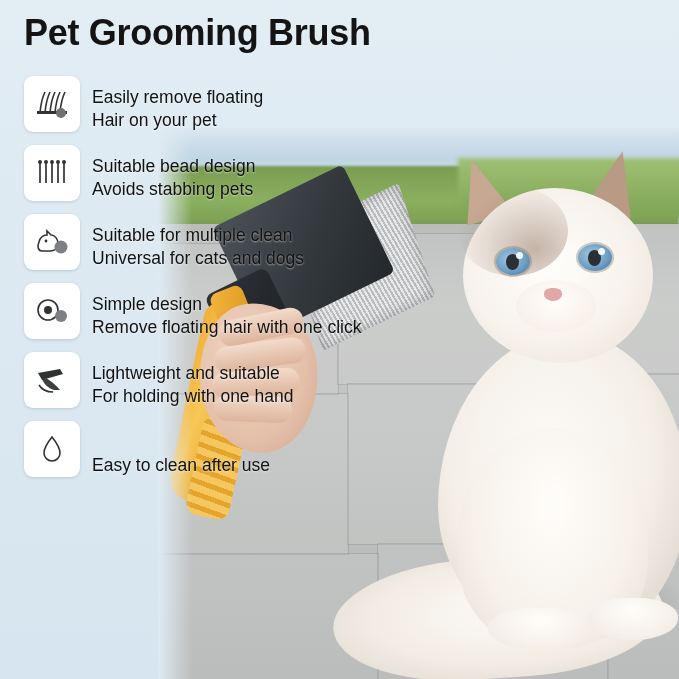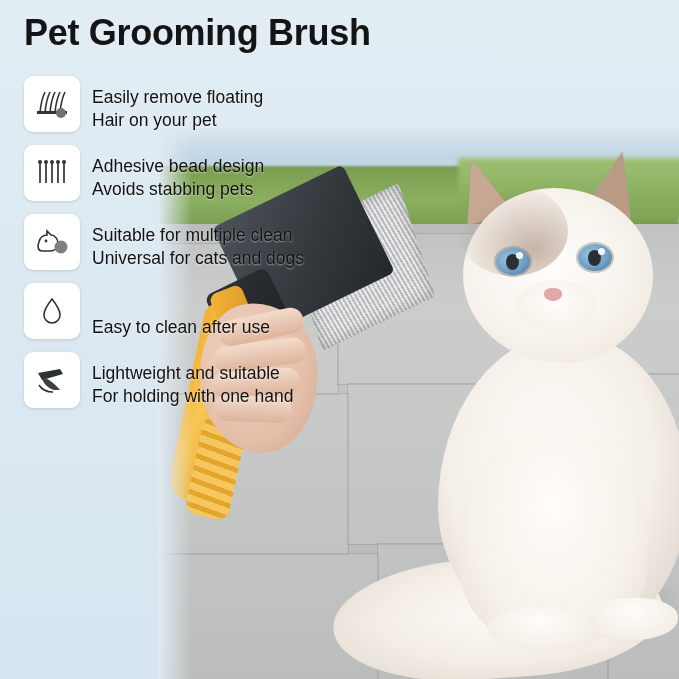--- a/index.html
+++ b/index.html
@@ -307,52 +307,63 @@
           </g>
           <g fill="#333">
             <circle cx="5" cy="4" r="2"></circle>
               <circle cx="11" cy="4" r="2"></circle>
             <circle cx="17" cy="4" r="2"></circle>
               <circle cx="23" cy="4" r="2"></circle>
             <circle cx="29" cy="4" r="2"></circle>
           </g>
         </svg>
       </div>
-      <div class="feature-text">Adhesive bead design
+      <div class="feature-text">Suitable bead design
 Avoids stabbing pets</div>
     </div>
 
     <div class="feature">
       <div class="icon-box">
         <svg width="36" height="30" viewBox="0 0 36 30">
           <path d="M8 24 C4 24 3 19 5 15 C6 11 9 8 13 8 L13 4 L17 8 C21 8 24 12 24 17 C24 22 20 24 16 24 Z" fill="none" stroke="#333" stroke-width="1.6"></path>
           <circle cx="12" cy="14" r="1.4" fill="#333"></circle>
           <circle cx="27" cy="20" r="6.5" fill="#7d8083"></circle>
         </svg>
       </div>
       <div class="feature-text">Suitable for multiple clean
 Universal for cats and dogs</div>
     </div>
 
-
-    <div class="feature">
-      <div class="icon-box">
-        <svg width="26" height="30" viewBox="0 0 26 30">
-          <path d="M13 3 C13 3 5 13 5 19 C5 23.5 8.6 27 13 27 C17.4 27 21 23.5 21 19 C21 13 13 3 13 3 Z" fill="none" stroke="#333" stroke-width="1.6"></path>
-        </svg>
-      </div>
-      <div class="feature-text">Easy to clean after use</div>
+    <div class="feature">
+      <div class="icon-box">
+        <svg width="36" height="30" viewBox="0 0 36 30">
+          <circle cx="14" cy="14" r="10" fill="none" stroke="#333" stroke-width="1.6"></circle>
+          <circle cx="14" cy="14" r="4" fill="#333"></circle>
+          <circle cx="27" cy="20" r="6" fill="#7d8083"></circle>
+        </svg>
+      </div>
+      <div class="feature-text">Simple design
+Remove floating hair with one click</div>
     </div>
 
     <div class="feature">
       <div class="icon-box">
         <svg width="36" height="30" viewBox="0 0 36 30">
           <path d="M4 8 L26 4 L29 9 L8 15 Z" fill="#2e3236"></path>
           <path d="M8 14 C10 19 14 23 20 25 L26 25 C22 20 17 16 12 13 Z" fill="#3b4045"></path>
           <path d="M5 20 C8 25 13 27 19 27" stroke="#333" stroke-width="1.6" fill="none"></path>
         </svg>
       </div>
       <div class="feature-text">Lightweight and suitable
 For holding with one hand</div>
     </div>
 
+    <div class="feature">
+      <div class="icon-box">
+        <svg width="26" height="30" viewBox="0 0 26 30">
+          <path d="M13 3 C13 3 5 13 5 19 C5 23.5 8.6 27 13 27 C17.4 27 21 23.5 21 19 C21 13 13 3 13 3 Z" fill="none" stroke="#333" stroke-width="1.6"></path>
+        </svg>
+      </div>
+      <div class="feature-text">Easy to clean after use</div>
+    </div>
+
   </div>
 </div>
 
 </body></html>

